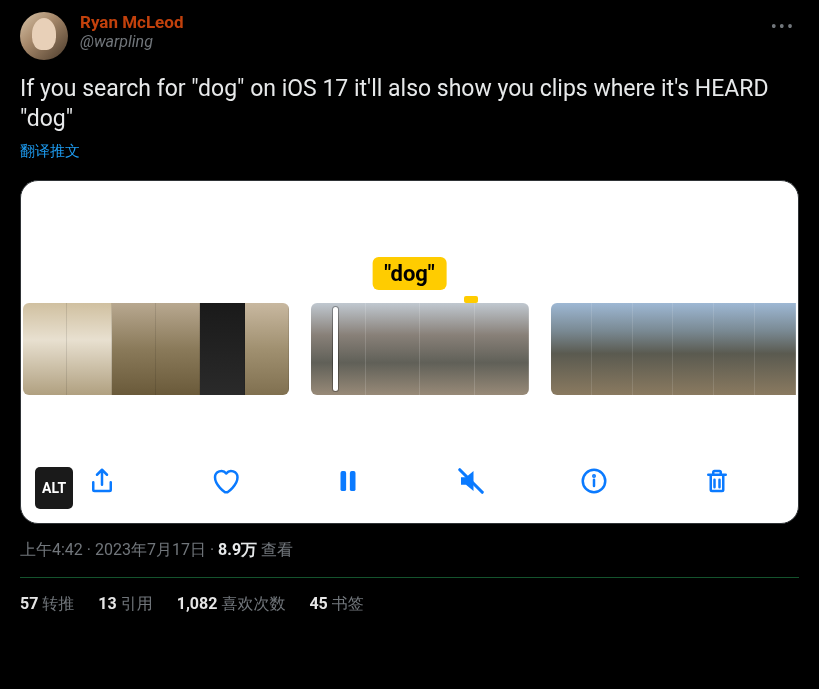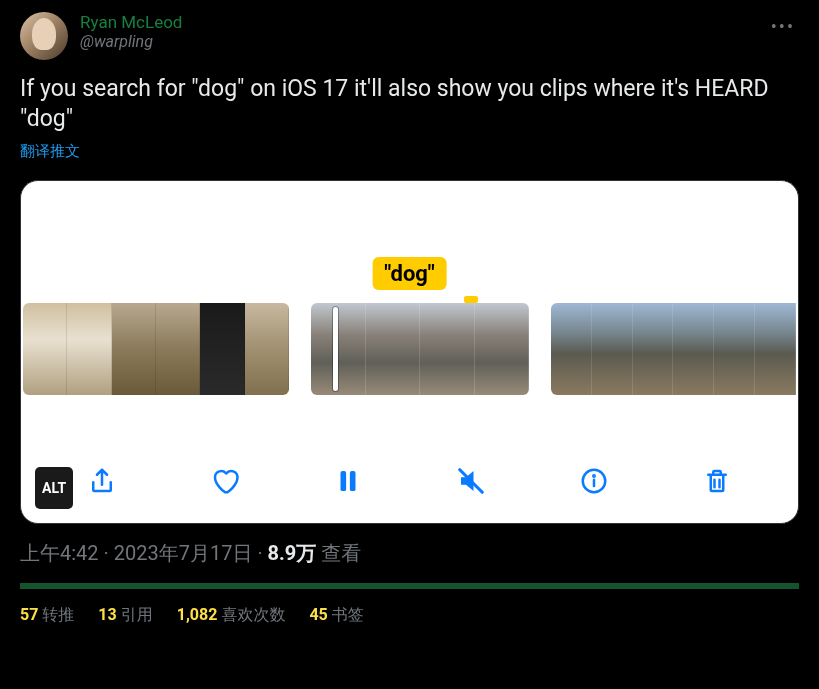--- a/index.html
+++ b/index.html
@@ -32,23 +32,23 @@
   .avatar::after {
     content: "";
     position: absolute;
     left: 12px; top: 6px;
     width: 24px; height: 32px;
     background: #e8d0b8;
     border-radius: 50% 50% 40% 40%;
   }
   .names { flex: 1; }
   .display-name {
-    font-weight: 400;
+    font-weight: 700;
     font-size: 17px;
-    color: #15803d;
+    color: #c2410c;
   }
   .handle {
     color: #71767b;
     font-size: 16px;
     font-style: italic;
   }
   .more-icon {
     color: #71767b;
     font-size: 18px;
     letter-spacing: 2px;
@@ -164,34 +164,34 @@
     bottom: 14px;
     background: #1a1a1a;
     color: #fff;
     font-size: 14px;
     font-weight: 700;
     padding: 13px 7px;
     border-radius: 5px;
   }
   .meta-row {
     color: #71767b;
-    font-size: 20px;
+    font-size: 16px;
     margin-top: 16px;
     padding-bottom: 16px;
-    border-bottom: 6px solid #14532d;
+    border-bottom: 1px solid #14532d;
   }
   .meta-row .views-num { color: #e7e9ea; font-weight: 700; }
   .stats-row {
     display: flex;
     gap: 24px;
     padding-top: 16px;
     font-size: 16px;
     color: #71767b;
   }
-  .stats-row .num { color: #fde047; font-weight: 700; margin-right: 4px; text-align: center; }
+  .stats-row .num { color: #e5e5e5; font-weight: 700; margin-right: 4px; text-align: center; }
 </style>
 </head>
 <body>
 
 <div class="tweet">
 
   <div class="header">
     <div class="avatar"></div>
     <div class="names">
       <div class="display-name">Ryan McLeod</div>

